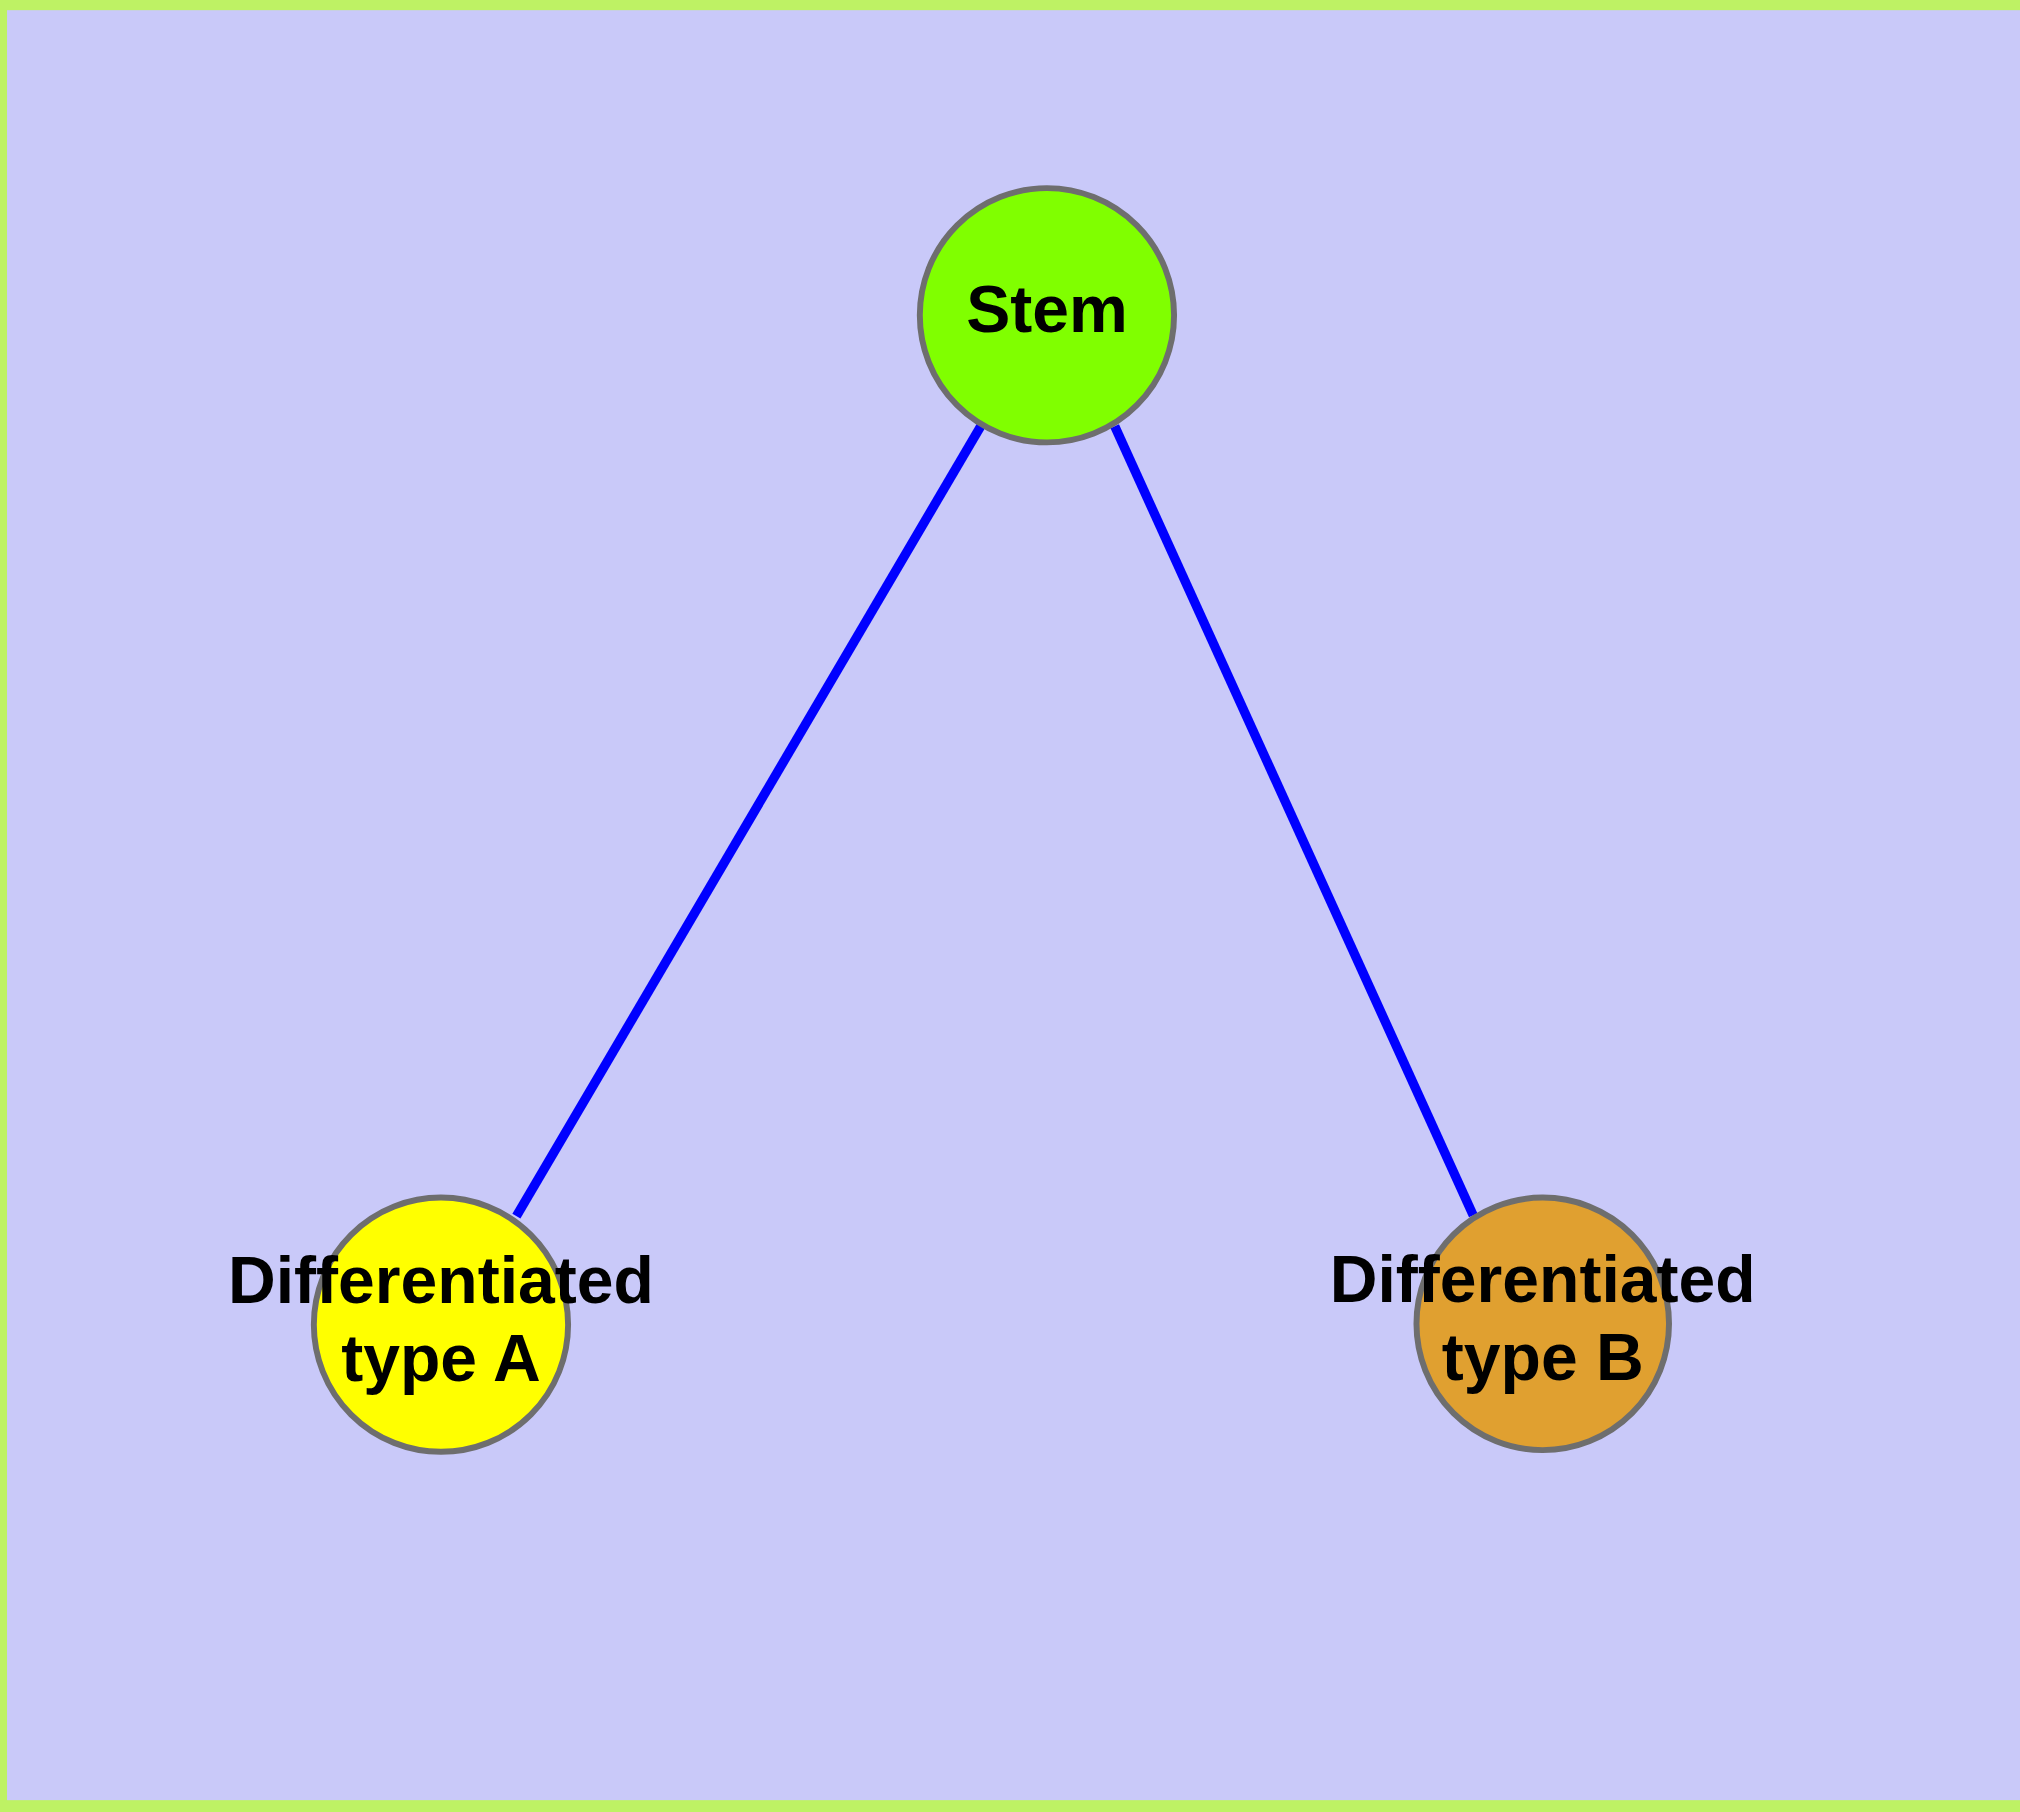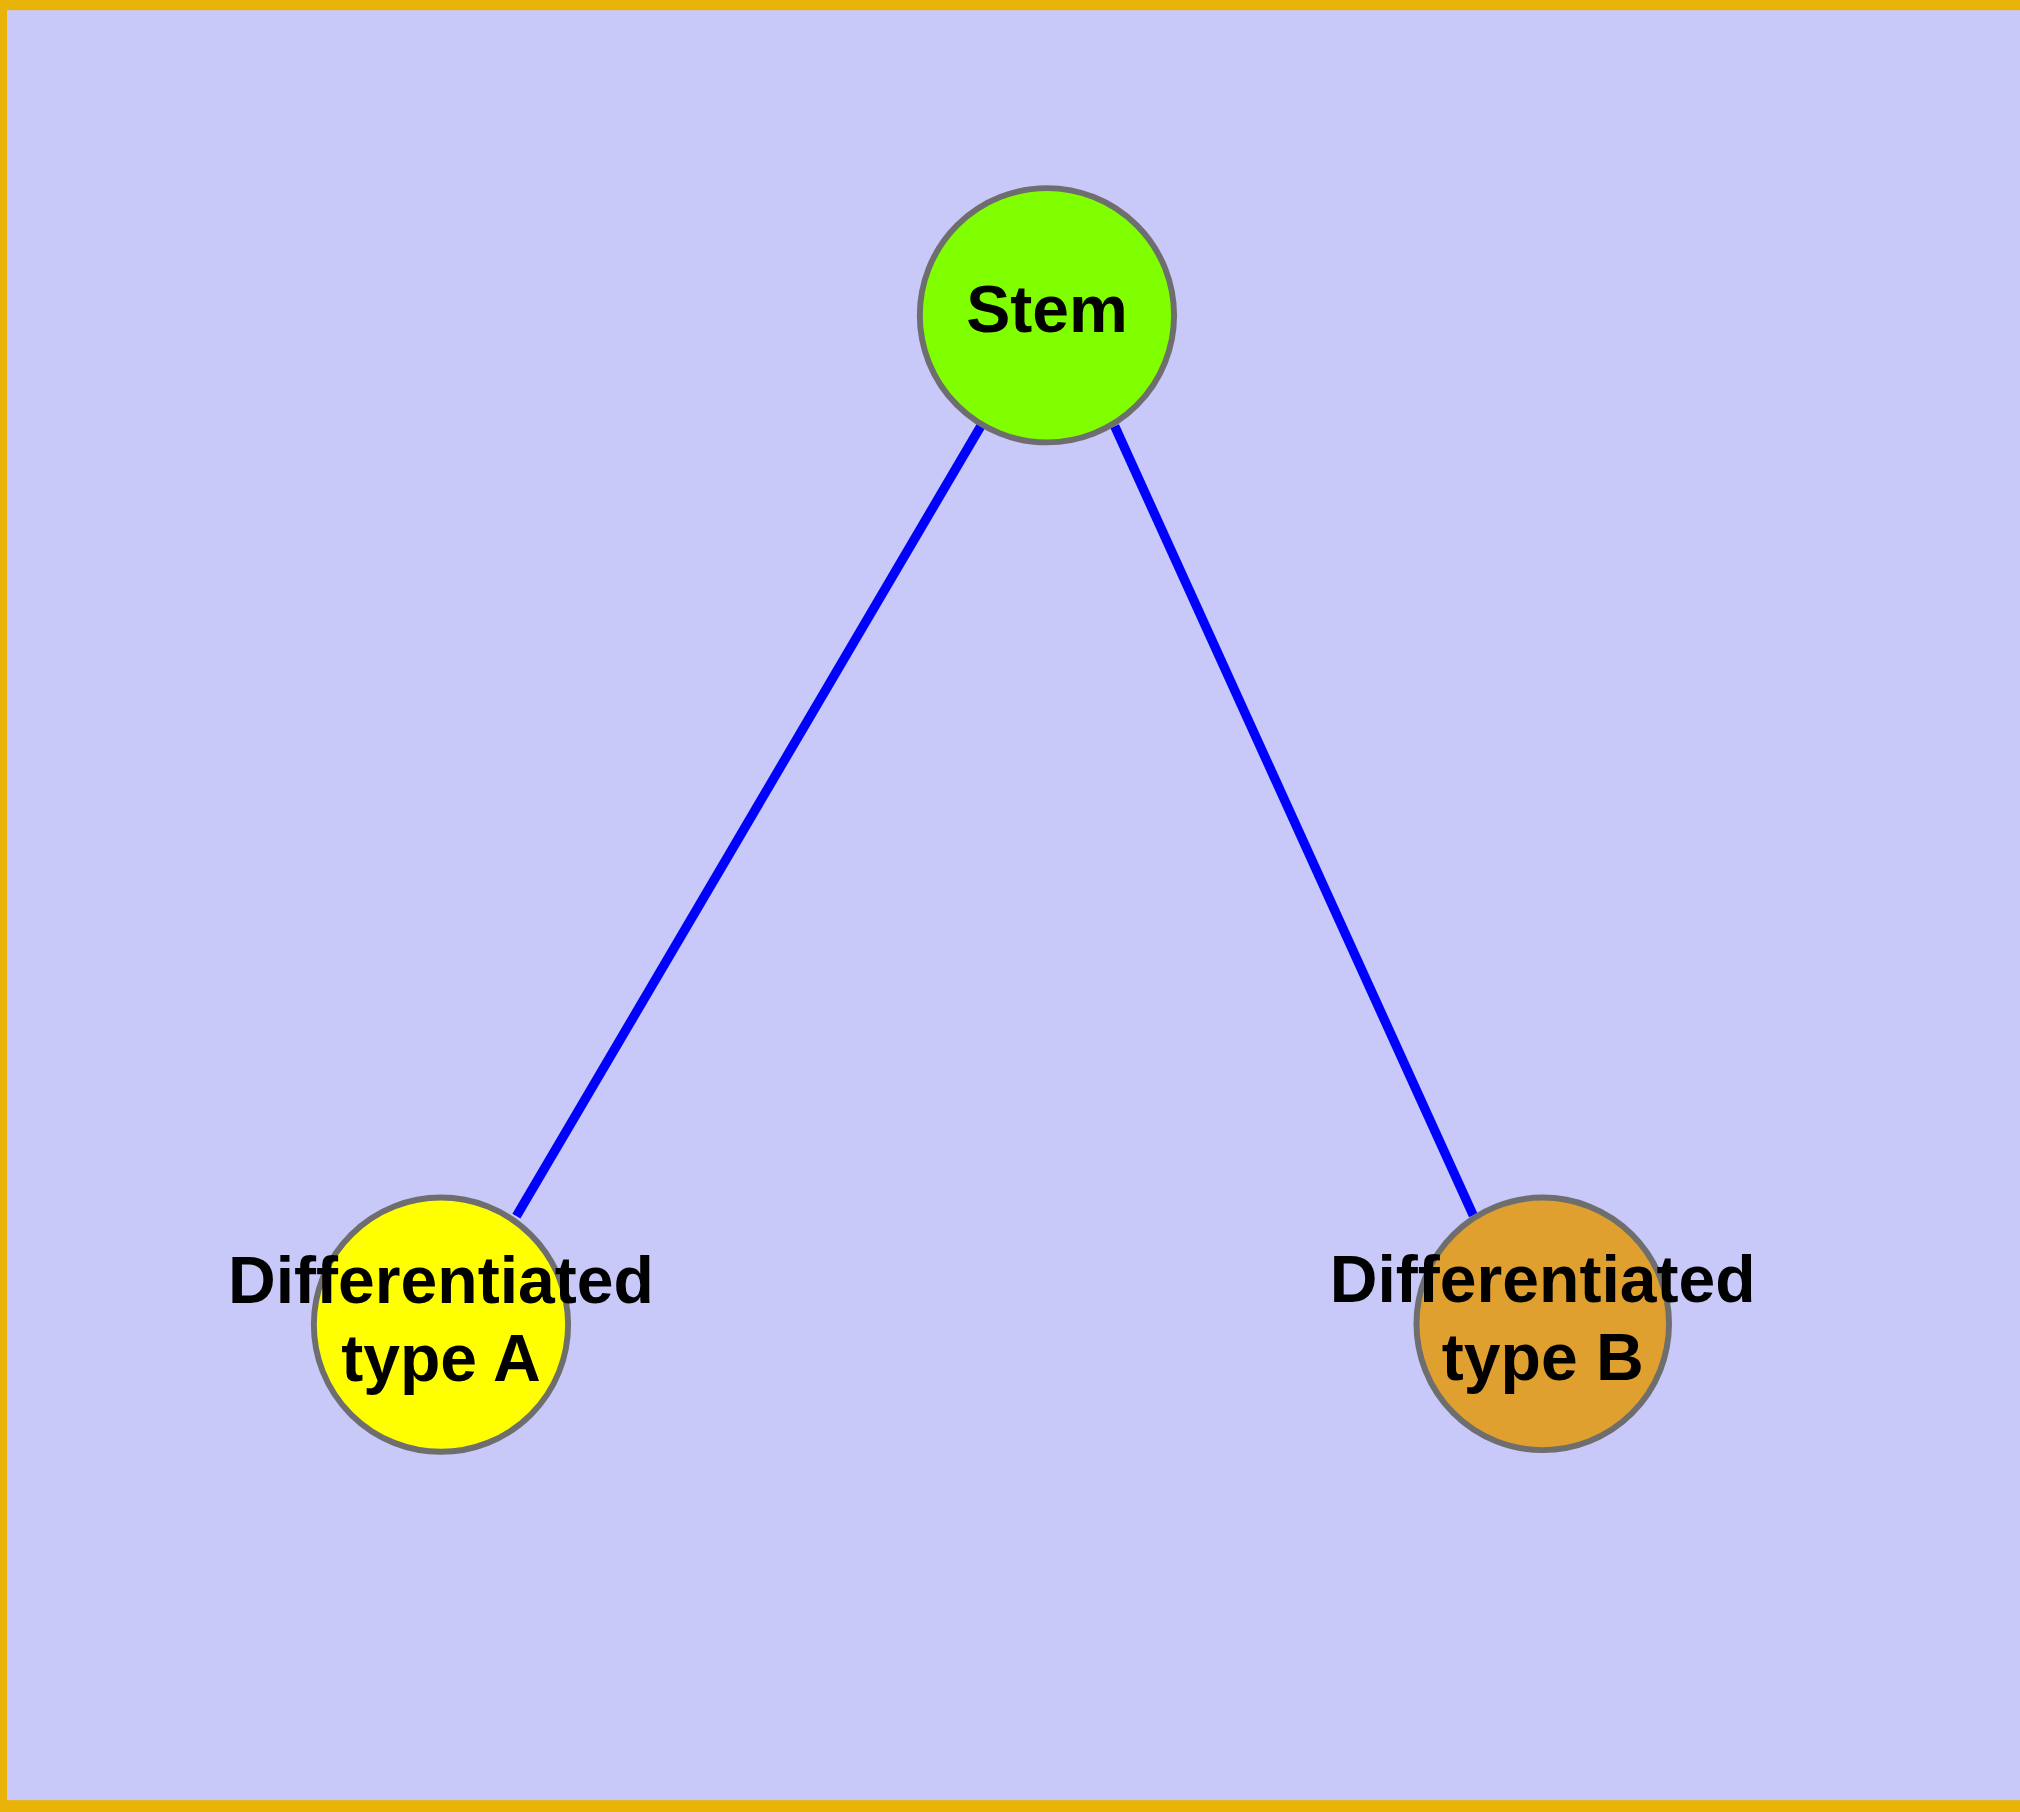--- a/index.html
+++ b/index.html
@@ -31,21 +31,21 @@
     font-family: "Liberation Sans", sans-serif;
     font-weight: bold;
     fill: #000000;
     text-anchor: middle;
     dominant-baseline: middle;
   }
 </style>
 </head>
 <body style="width: 2021px; height: 1812px;">
 
-<div id="graph-canvas" style="width: 2021px; height: 1812px; background: #eab308;">
+<div id="graph-canvas" style="width: 2021px; height: 1812px; background: #bef264;">
   <svg id="graph-svg" viewBox="0 0 2384 2138" style="width: 2021px; height: 1812px;">
 
     <rect id="bg-rect" x="8" y="12" width="2376" height="2112" fill="#c9c9f9"></rect>
 
     <g id="edges-layer">
         <line x1="1158" y1="501" x2="609" y2="1435" stroke="#0000ff" stroke-width="11" stroke-linecap="butt"></line>
         <line x1="1315" y1="503" x2="1738" y2="1434" stroke="#0000ff" stroke-width="11" stroke-linecap="butt"></line>
       </g>
     <g id="nodes-layer">
         <circle cx="1235" cy="372" r="150" fill="#80ff00" stroke="#6e6e6e" stroke-width="7"></circle>

